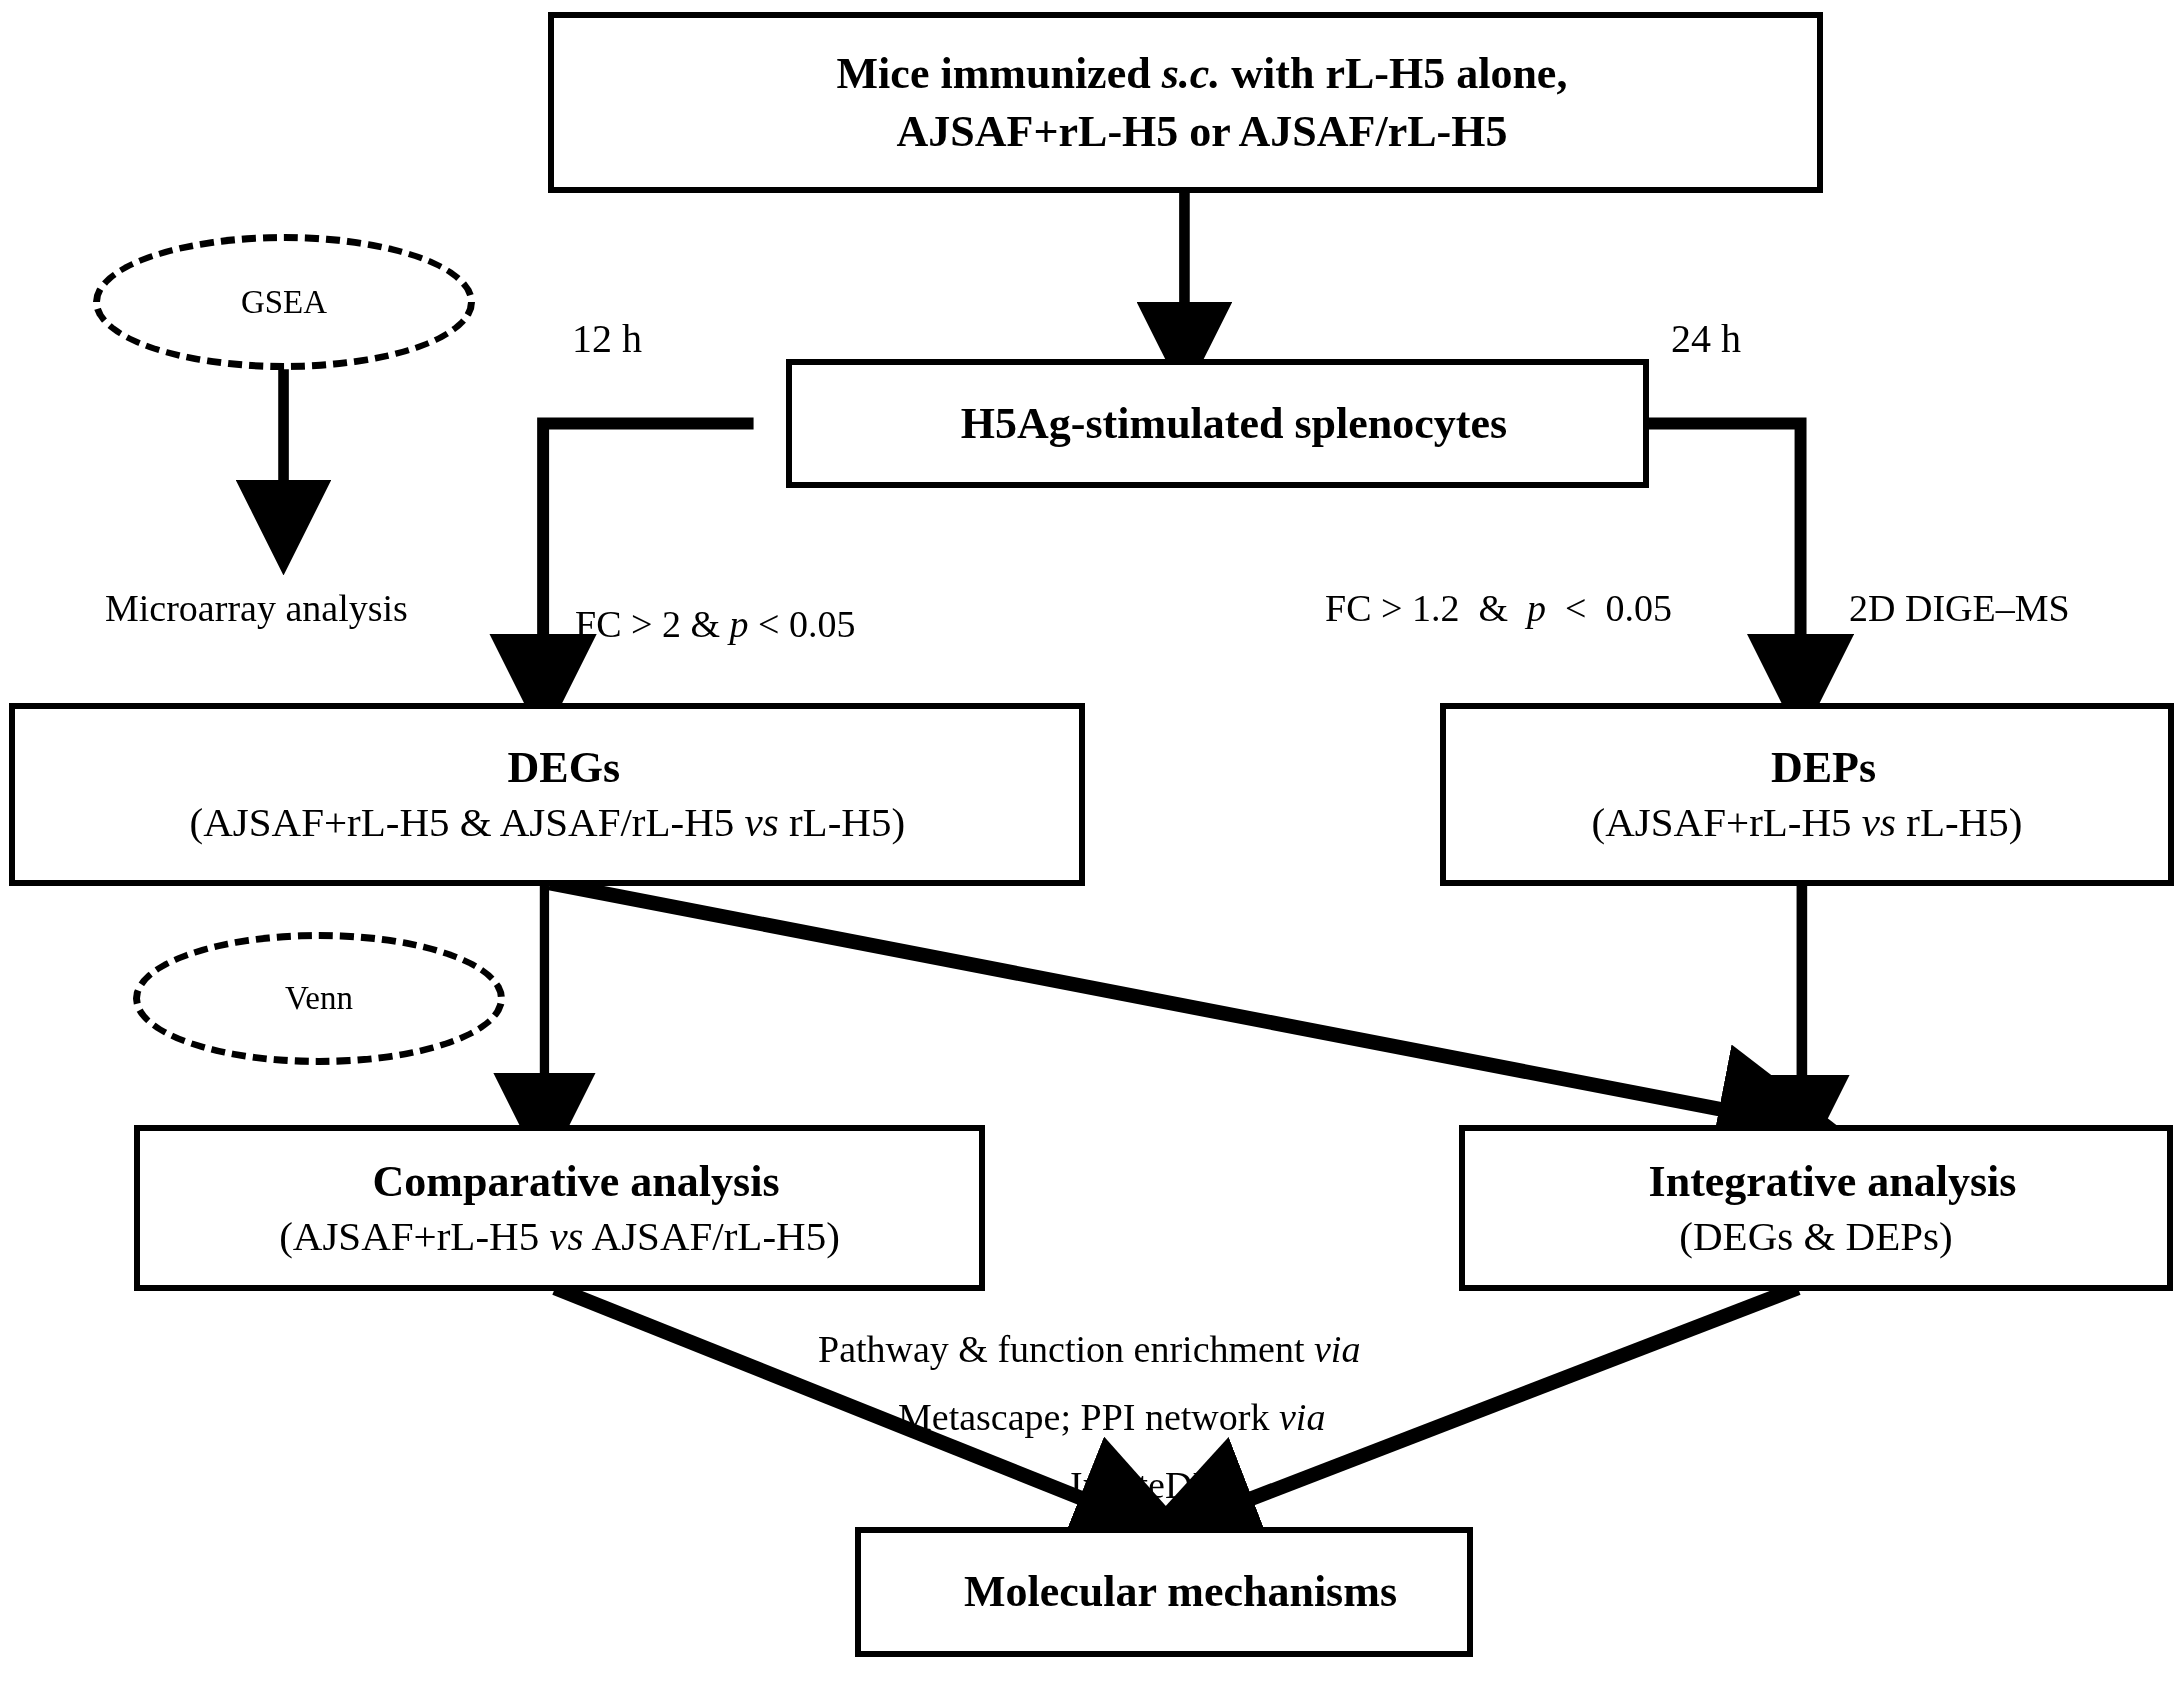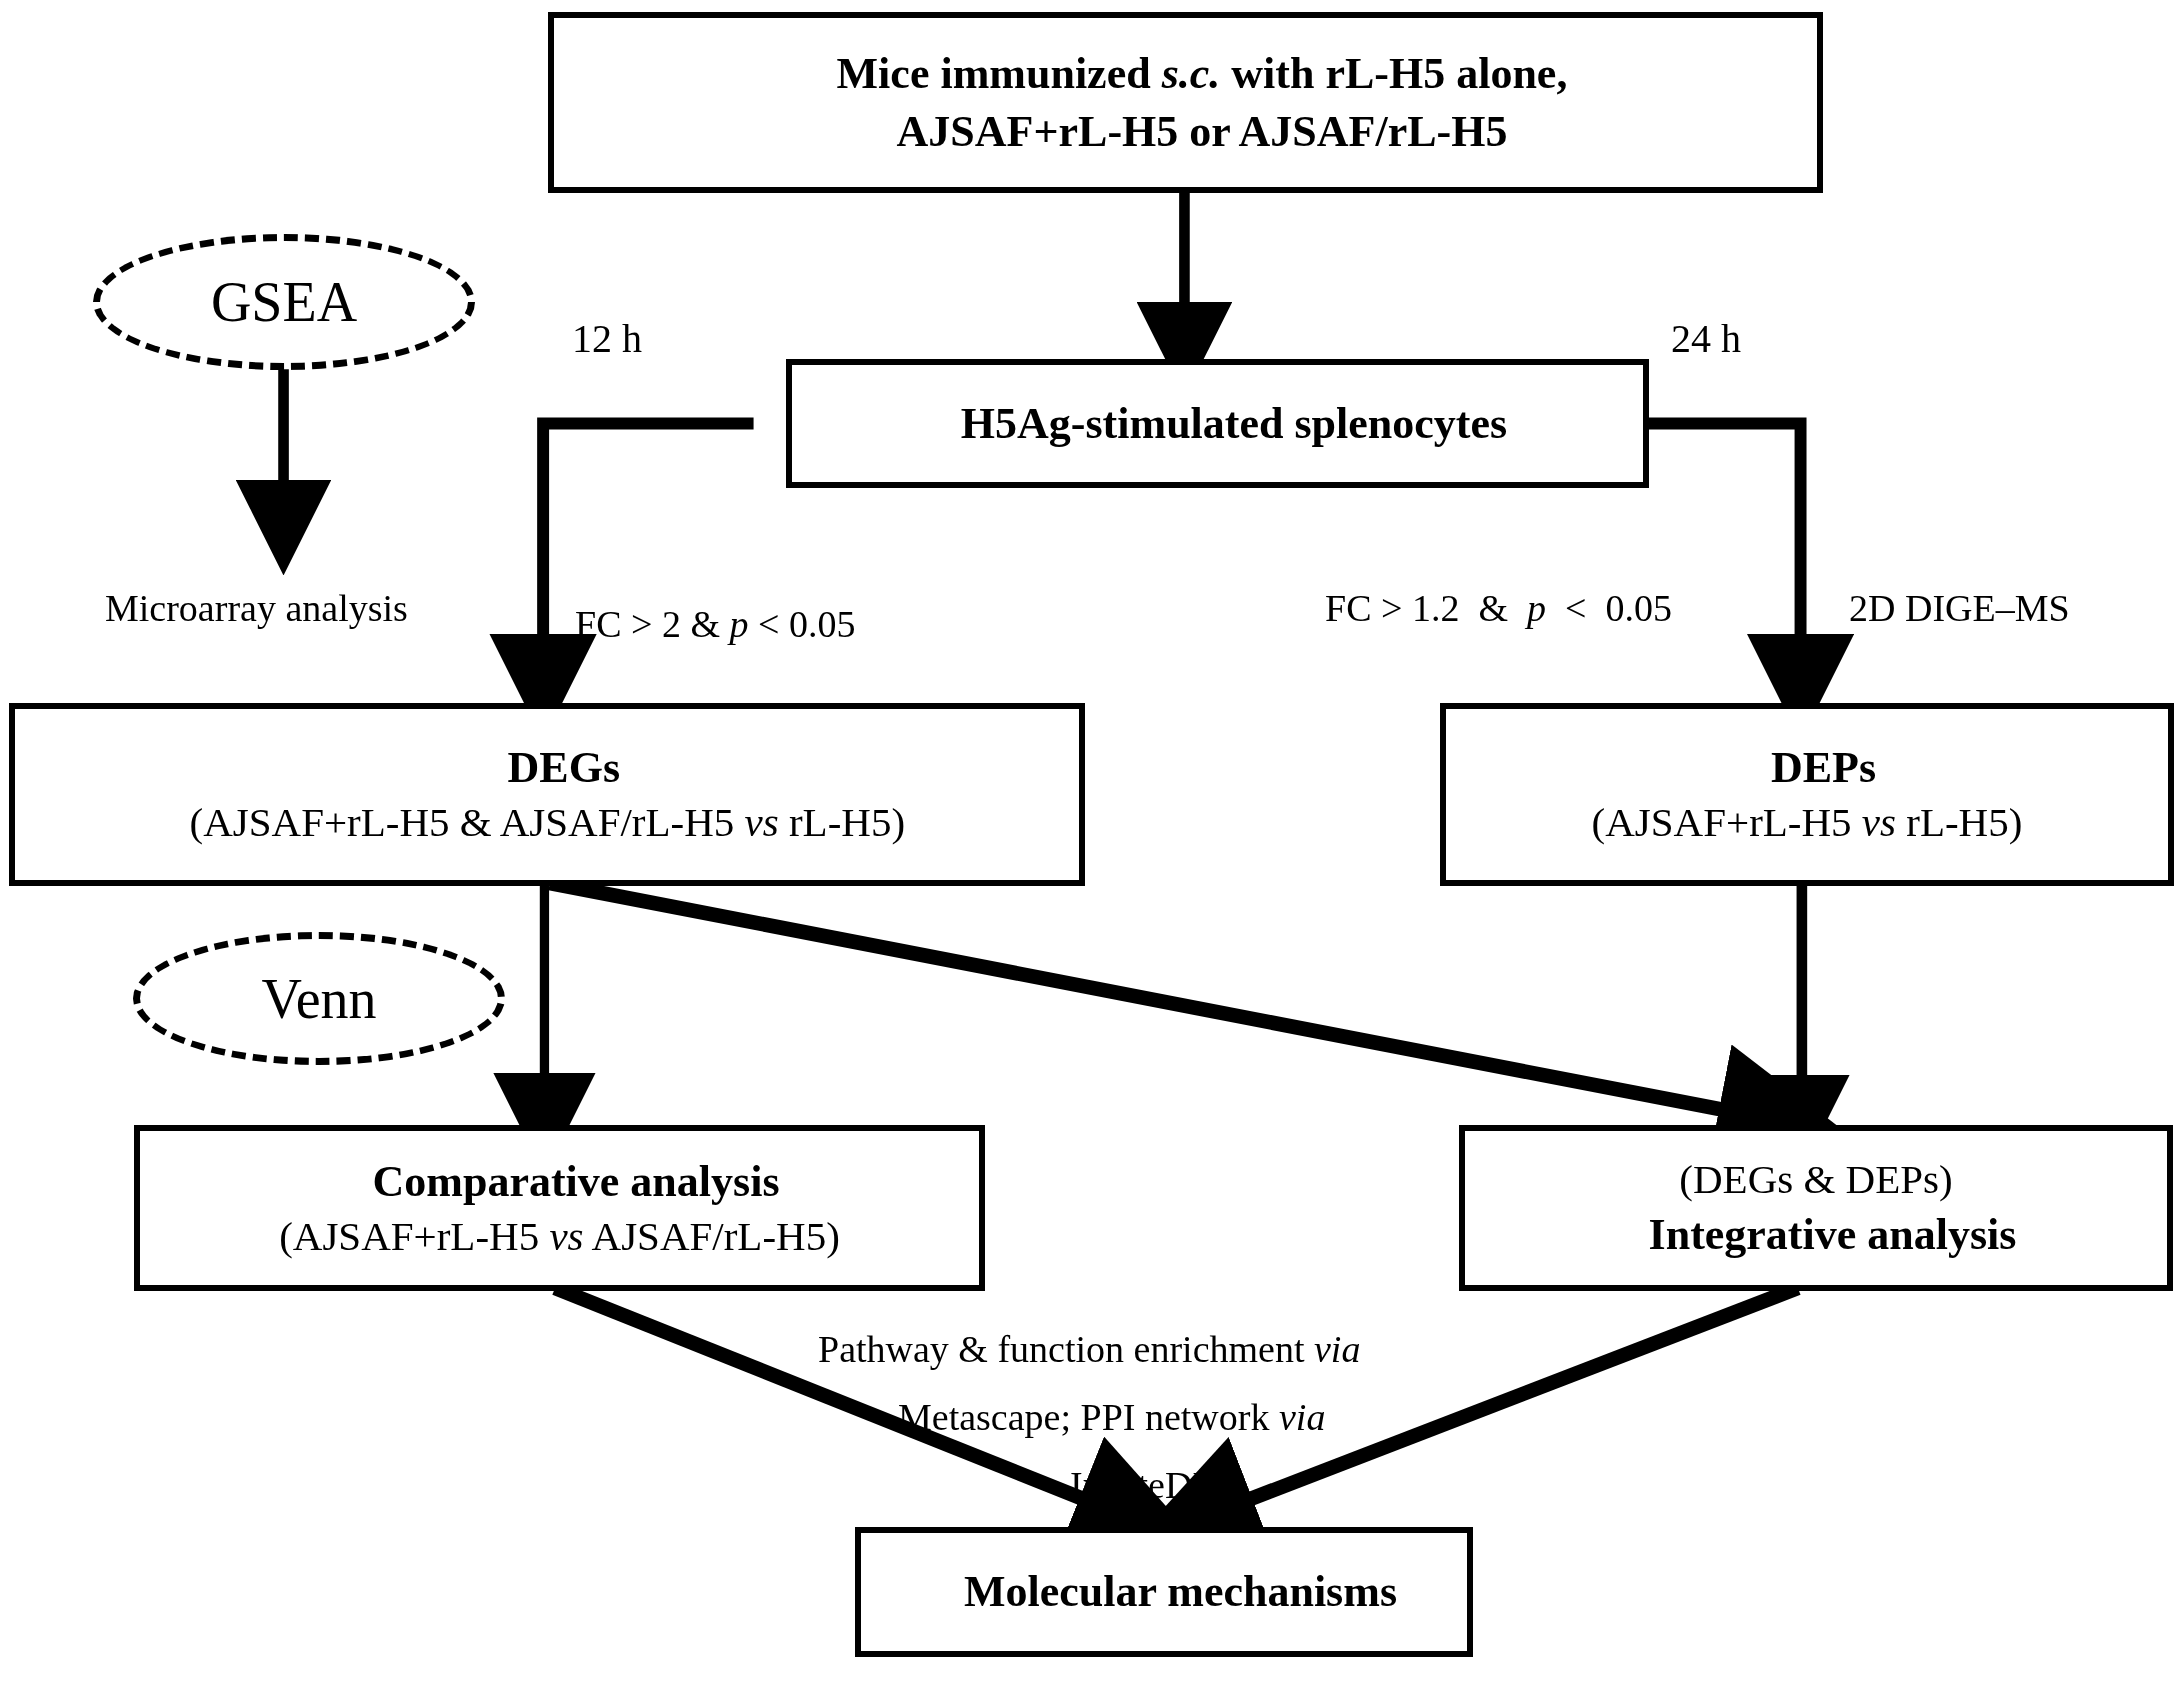--- a/index.html
+++ b/index.html
@@ -50,21 +50,21 @@
     box-sizing: border-box;
     border: 7.3px dashed #000000;
     border-radius: 50%;
     background: transparent;
     display: flex;
     align-items: center;
     justify-content: center;
     z-index: 3;
   }
   .ellipse span {
-    font-size: 56px;
+    font-size: 33px;
     line-height: 1;
   }
   .lbl {
     position: absolute;
     white-space: nowrap;
     z-index: 4;
     line-height: 1.28;
   }
   .lbl.center { text-align: center; }
   .lbl-bold { font-weight: normal; font-size: 40px; }
@@ -149,22 +149,22 @@
   </div>
 
   <div class="node" style="left:134px; top:1125px; width:851px; height:166px;">
     <span class="ln bold big">Comparative analysis</span>
     <span class="ln mid">
       (AJSAF+rL-H5 <i>vs</i> AJSAF/rL-H5)
     </span>
   </div>
 
   <div class="node" style="left:1459px; top:1125px; width:714px; height:166px;">
+    <span class="ln bold big">Integrative analysis</span>
     <span class="ln mid">(DEGs &amp; DEPs)</span>
-    <span class="ln bold big">Integrative analysis</span>
   </div>
 
   <div class="node" style="left:855px; top:1527px; width:618px; height:130px;">
     <span class="ln bold big">Molecular mechanisms</span>
   </div>
 
   <div class="ellipse" style="left:93px; top:234px; width:382px; height:136px;">
     <span>GSEA</span>
   </div>
 

